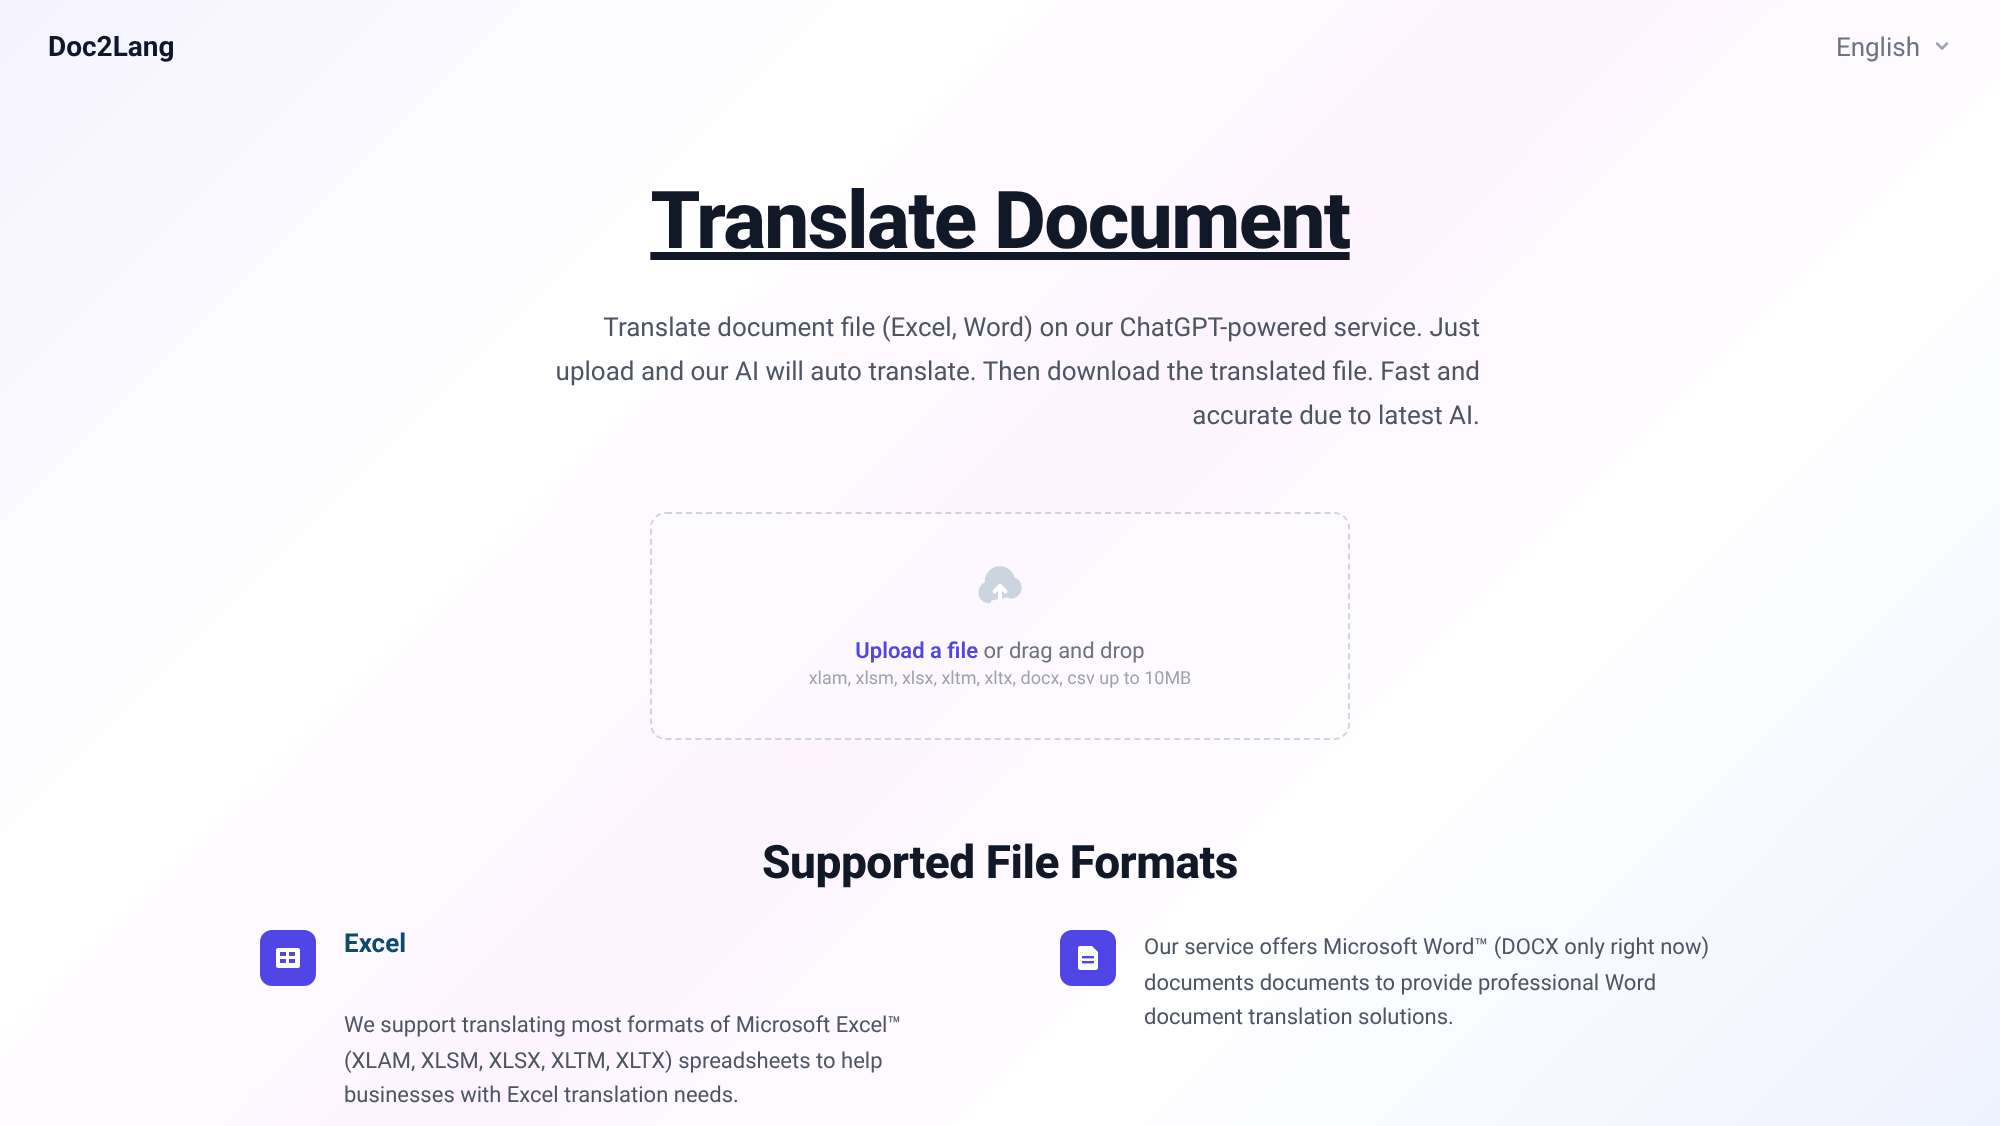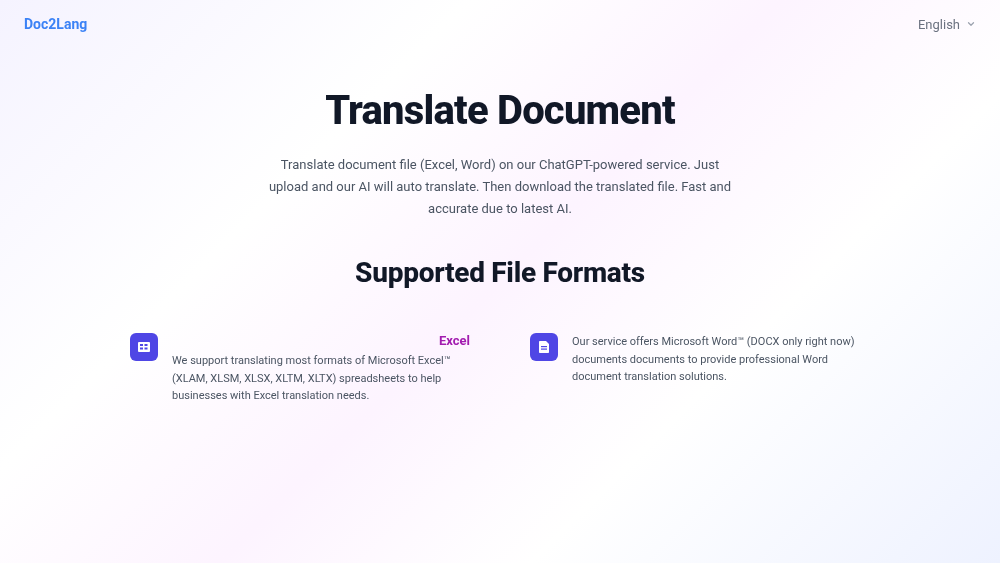--- a/index.html
+++ b/index.html
@@ -17,21 +17,21 @@
     }
     
     .header {
       display: flex;
       justify-content: space-between;
       align-items: center;
       padding: 16px 24px;
     }
     
     .logo {
-      color: #3b82f6;
+      color: #0f172a;
       font-weight: 700;
       font-size: 14px;
     }
     
     .lang-selector {
       display: flex;
       align-items: flex-start;
       gap: 6px;
       color: #6b7280;
       font-size: 13px;
@@ -49,28 +49,30 @@
       padding: 40px 20px 0;
     }
     
     .hero-title {
       font-size: 40px;
       font-weight: 800;
       color: #111827;
       line-height: 1.15;
       letter-spacing: -0.02em;
       margin-bottom: 20px;
+      text-decoration: underline;
     }
     
     .hero-description {
       color: #4b5563;
       font-size: 13px;
       line-height: 1.7;
       max-width: 480px;
       margin: 0 auto 36px;
+      text-align: right;
     }
     
     .upload-box {
       width: 350px;
       margin: 0 auto 48px;
       border: 1px dashed #d1d5db;
       border-radius: 8px;
       padding: 24px 20px;
       background: rgba(255, 255, 255, 0.3);
       cursor: pointer;
@@ -92,24 +94,24 @@
       color: #4f46e5;
       font-weight: 600;
     }
     
     .upload-formats {
       font-size: 9px;
       color: #9ca3af;
     }
     
     .section-title {
-      font-size: 28px;
+      font-size: 23px;
       font-weight: 800;
       color: #111827;
-      margin-bottom: 44px;
+      margin-bottom: 20px;
       letter-spacing: -0.01em;
     }
     
     .formats-grid {
       display: flex;
       gap: 60px;
       justify-content: center;
       max-width: 740px;
       margin: 0 auto;
       text-align: left;
@@ -132,23 +134,22 @@
       flex-shrink: 0;
     }
     
     .format-content {
       flex: 1;
     }
     
     .format-title {
       font-size: 13px;
       font-weight: 700;
-      color: #a21caf;
-      margin-bottom: 4px;
-      text-align: right;
+      color: #0c4a6e;
+      margin-bottom: 24px;
     }
     
     .format-description {
       font-size: 11px;
       color: #4b5563;
       line-height: 1.6;
     }
   </style>
 </head>
 <body>
@@ -165,20 +166,32 @@
   </div>
 </div>
 
 <div class="main-content">
   <h1 class="hero-title">
     <span>Translate Document</span><br>
   </h1>
 
   <p class="hero-description">Translate document file (Excel, Word) on our ChatGPT-powered service. Just upload and our AI will auto translate. Then download the translated file. Fast and accurate due to latest AI.</p>
 
+  <div class="upload-box">
+    <div class="upload-icon">
+      <svg width="26" height="26" viewBox="0 0 24 24" fill="none">
+        <path d="M7 18C4.79086 18 3 16.2091 3 14C3 12.0824 4.34905 10.4796 6.14996 10.0918C6.05173 9.73816 6 9.36511 6 8.98C6 5.6728 8.6728 3 11.98 3C14.9143 3 17.3527 5.11852 17.8579 7.90424C19.6414 8.33626 21 9.94639 21 11.88C21 14.1429 19.1429 16 16.88 16" stroke="#cbd5e1" stroke-width="2" stroke-linecap="round" stroke-linejoin="round" fill="#cbd5e1"></path>
+        <path d="M12 11V17M12 11L9.5 13.5M12 11L14.5 13.5" stroke="#ffffff" stroke-width="1.8" stroke-linecap="round" stroke-linejoin="round"></path>
+      </svg>
+    </div>
+    <div class="upload-text">
+      <span class="upload-link">Upload a file</span><span> or drag and drop</span>
+    </div>
+    <div class="upload-formats">xlam, xlsm, xlsx, xltm, xltx, docx, csv up to 10MB</div>
+  </div>
 
   <h2 class="section-title">Supported File Formats</h2>
 
   <div class="formats-grid">
     <div class="format-item">
       <div class="format-icon">
         <svg width="16" height="16" viewBox="0 0 16 16" fill="none">
           <rect x="2" y="3" width="12" height="10" rx="1" fill="white"></rect>
           <rect x="4" y="5" width="3" height="2" fill="#4f46e5"></rect>
           <rect x="8.5" y="5" width="3" height="2" fill="#4f46e5"></rect>

